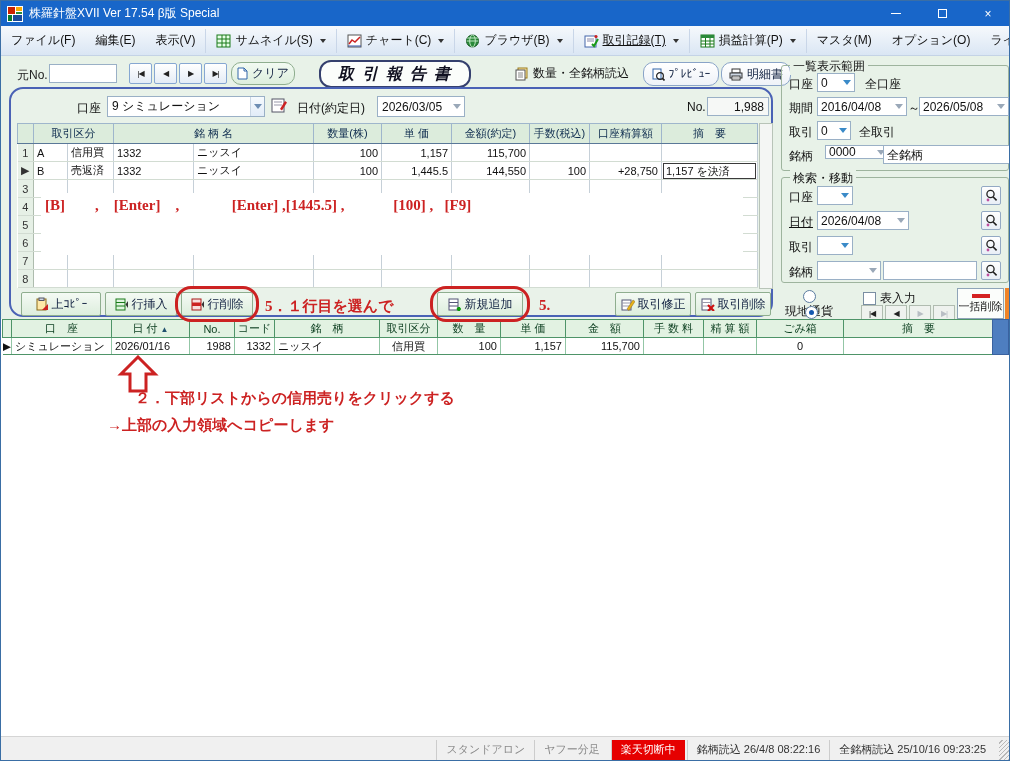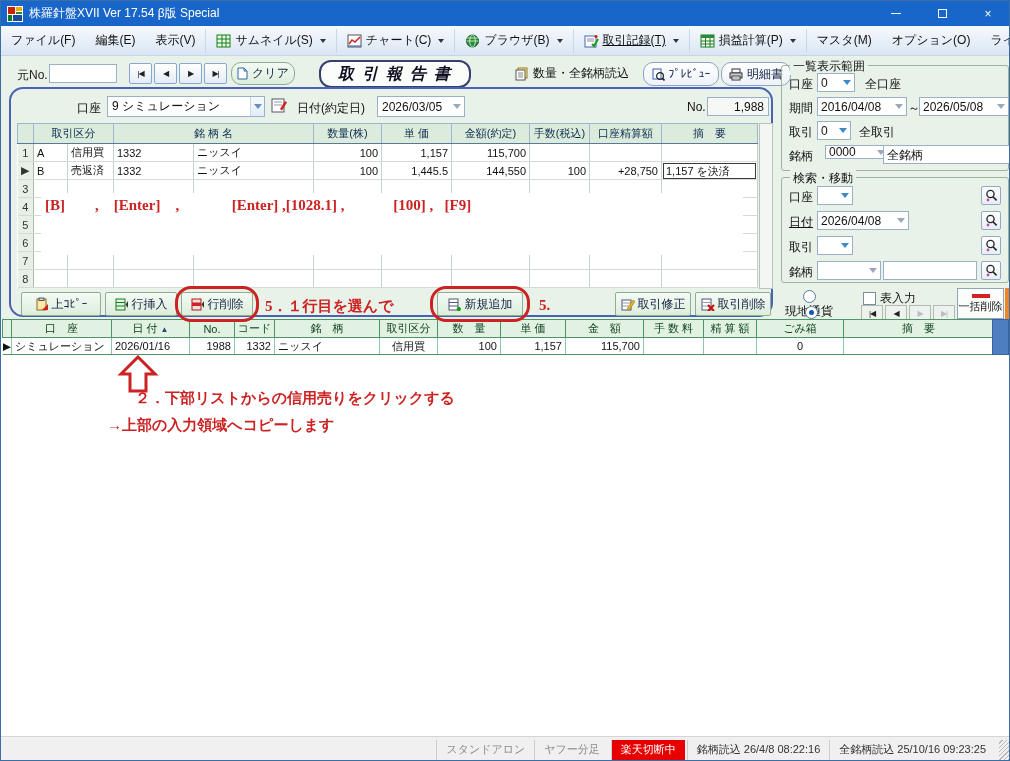--- a/index.html
+++ b/index.html
@@ -421,21 +421,21 @@
             <td></td>
             <td></td>
             <td></td>
             <td></td>
           </tr>
       </tbody>
     </table>
     <div id="tgrid-scroll"></div>
 
     <div class="keys-overlay">
-      <span class="k1">[B]        ,    [Enter]    ,              [Enter] ,[1028.1] ,             [100] ,   [F9]</span>
+      <span class="k1">[B]        ,    [Enter]    ,              [Enter] ,[1445.5] ,             [100] ,   [F9]</span>
     </div>
 
     <div class="act-btn" style="left:10px; width:80px;">
       <svg width="14" height="14" viewBox="0 0 14 14">
           <rect x="2" y="2" width="9" height="11" fill="#ffe9a8" stroke="#8a6a1a"></rect>
           <rect x="4" y="1" width="5" height="2.5" fill="#cdd6e2" stroke="#556"></rect>
           <path d="M7,13 L13,7 L13,13 z" fill="#cc2222"></path>
         </svg>
       <span>上ｺﾋﾟｰ</span>
     </div>

